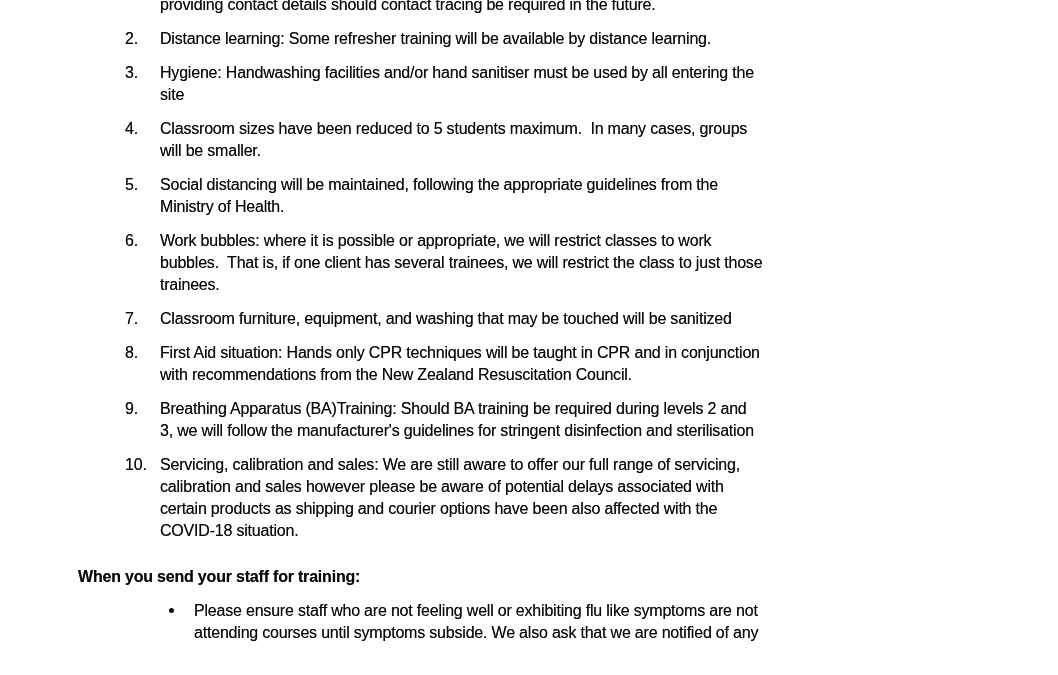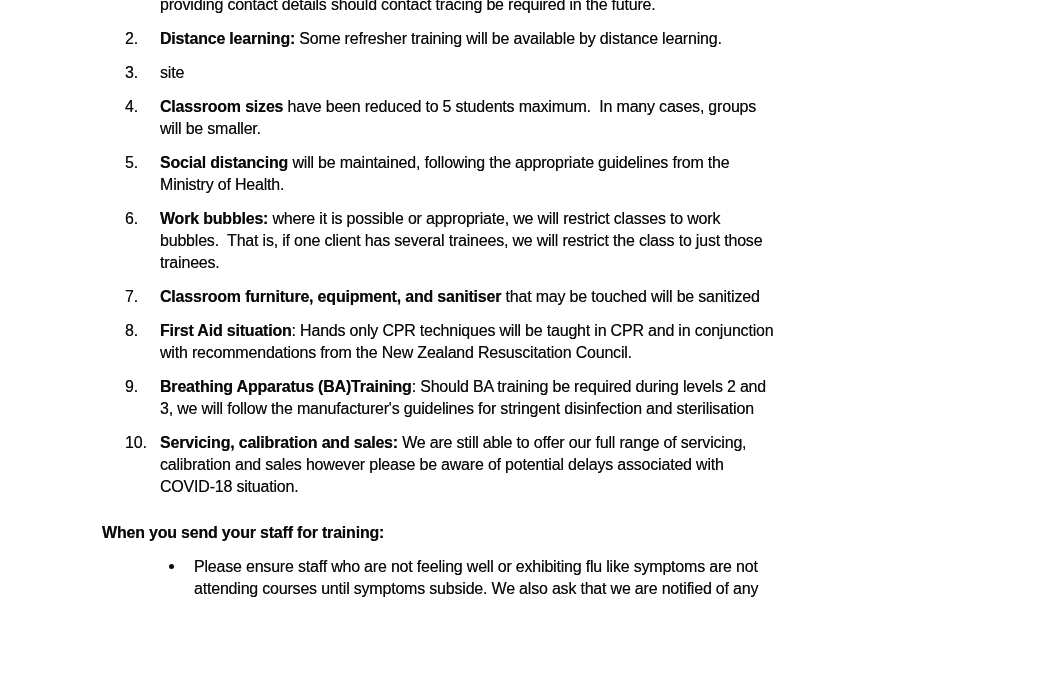--- a/index.html
+++ b/index.html
@@ -16,34 +16,34 @@
     letter-spacing: -0.2px;
     text-shadow: 0 0 0.3px rgba(10,10,10,0.65);
   }
   .content {
     position: absolute;
     top: -6px;
     left: 0;
     width: 1058px;
   }
   .line { white-space: pre; }
-  .bold { font-weight: 700; }
+  .bold { font-weight: 400; }
   .partial {
     padding-left: 160px;
     margin: 0 0 12px 0;
   }
   .list-item {
     display: flex;
     padding-left: 125px;
     margin: 0 0 12px 0;
   }
   .num { flex: 0 0 35px; }
   .item-body { flex: 1 1 auto; min-width: 0; }
   .heading {
-    padding-left: 102px;
+    padding-left: 78px;
     margin: 24px 0 12px 0;
     font-weight: 700;
   }
   .bullet-item {
     display: flex;
     padding-left: 166px;
     margin: 0;
   }
   .dot-cell { flex: 0 0 28px; position: relative; }
   .dot-cell::after {
@@ -67,20 +67,21 @@
     <div id="numbered-list">
         <div class="list-item">
           <div class="num line">2.</div>
           <div class="item-body">
             <div class="line"><span class="bold">Distance learning:</span><span> Some refresher training will be available by distance learning.</span></div>
           </div>
         </div>
         <div class="list-item">
           <div class="num line">3.</div>
           <div class="item-body">
+            <div class="line"><span class="bold">Hygiene:</span><span> Handwashing facilities and/or hand sanitiser must be used by all entering the</span></div>
             <div class="line">site</div>
           </div>
         </div>
         <div class="list-item">
           <div class="num line">4.</div>
           <div class="item-body">
             <div class="line"><span class="bold">Classroom sizes</span><span> have been reduced to 5 students maximum.  In many cases, groups</span></div>
             <div class="line">will be smaller.</div>
           </div>
         </div>
@@ -95,42 +96,43 @@
           <div class="num line">6.</div>
           <div class="item-body">
             <div class="line"><span class="bold">Work bubbles:</span><span> where it is possible or appropriate, we will restrict classes to work</span></div>
             <div class="line">bubbles.  That is, if one client has several trainees, we will restrict the class to just those</div>
             <div class="line">trainees.</div>
           </div>
         </div>
         <div class="list-item">
           <div class="num line">7.</div>
           <div class="item-body">
-            <div class="line"><span class="bold">Classroom furniture, equipment, and sanitiser</span><span> that may be touched will be sanitized</span></div>
+            <div class="line"><span class="bold">Classroom furniture, equipment, and washing</span><span> that may be touched will be sanitized</span></div>
           </div>
         </div>
         <div class="list-item">
           <div class="num line">8.</div>
           <div class="item-body">
             <div class="line"><span class="bold">First Aid situation</span><span>: Hands only CPR techniques will be taught in CPR and in conjunction</span></div>
             <div class="line">with recommendations from the New Zealand Resuscitation Council.</div>
           </div>
         </div>
         <div class="list-item">
           <div class="num line">9.</div>
           <div class="item-body">
             <div class="line"><span class="bold">Breathing Apparatus (BA)Training</span><span>: Should BA training be required during levels 2 and</span></div>
             <div class="line">3, we will follow the manufacturer's guidelines for stringent disinfection and sterilisation</div>
           </div>
         </div>
         <div class="list-item">
           <div class="num line">10.</div>
           <div class="item-body">
-            <div class="line"><span class="bold">Servicing, calibration and sales:</span><span> We are still able to offer our full range of servicing,</span></div>
+            <div class="line"><span class="bold">Servicing, calibration and sales:</span><span> We are still aware to offer our full range of servicing,</span></div>
             <div class="line">calibration and sales however please be aware of potential delays associated with</div>
+            <div class="line">certain products as shipping and courier options have been also affected with the</div>
             <div class="line">COVID-18 situation.</div>
           </div>
         </div>
       </div>
 
     <div class="heading line">When you send your staff for training:</div>
 
     <div id="bullet-list">
         <div class="bullet-item">
           <div class="dot-cell"></div>

